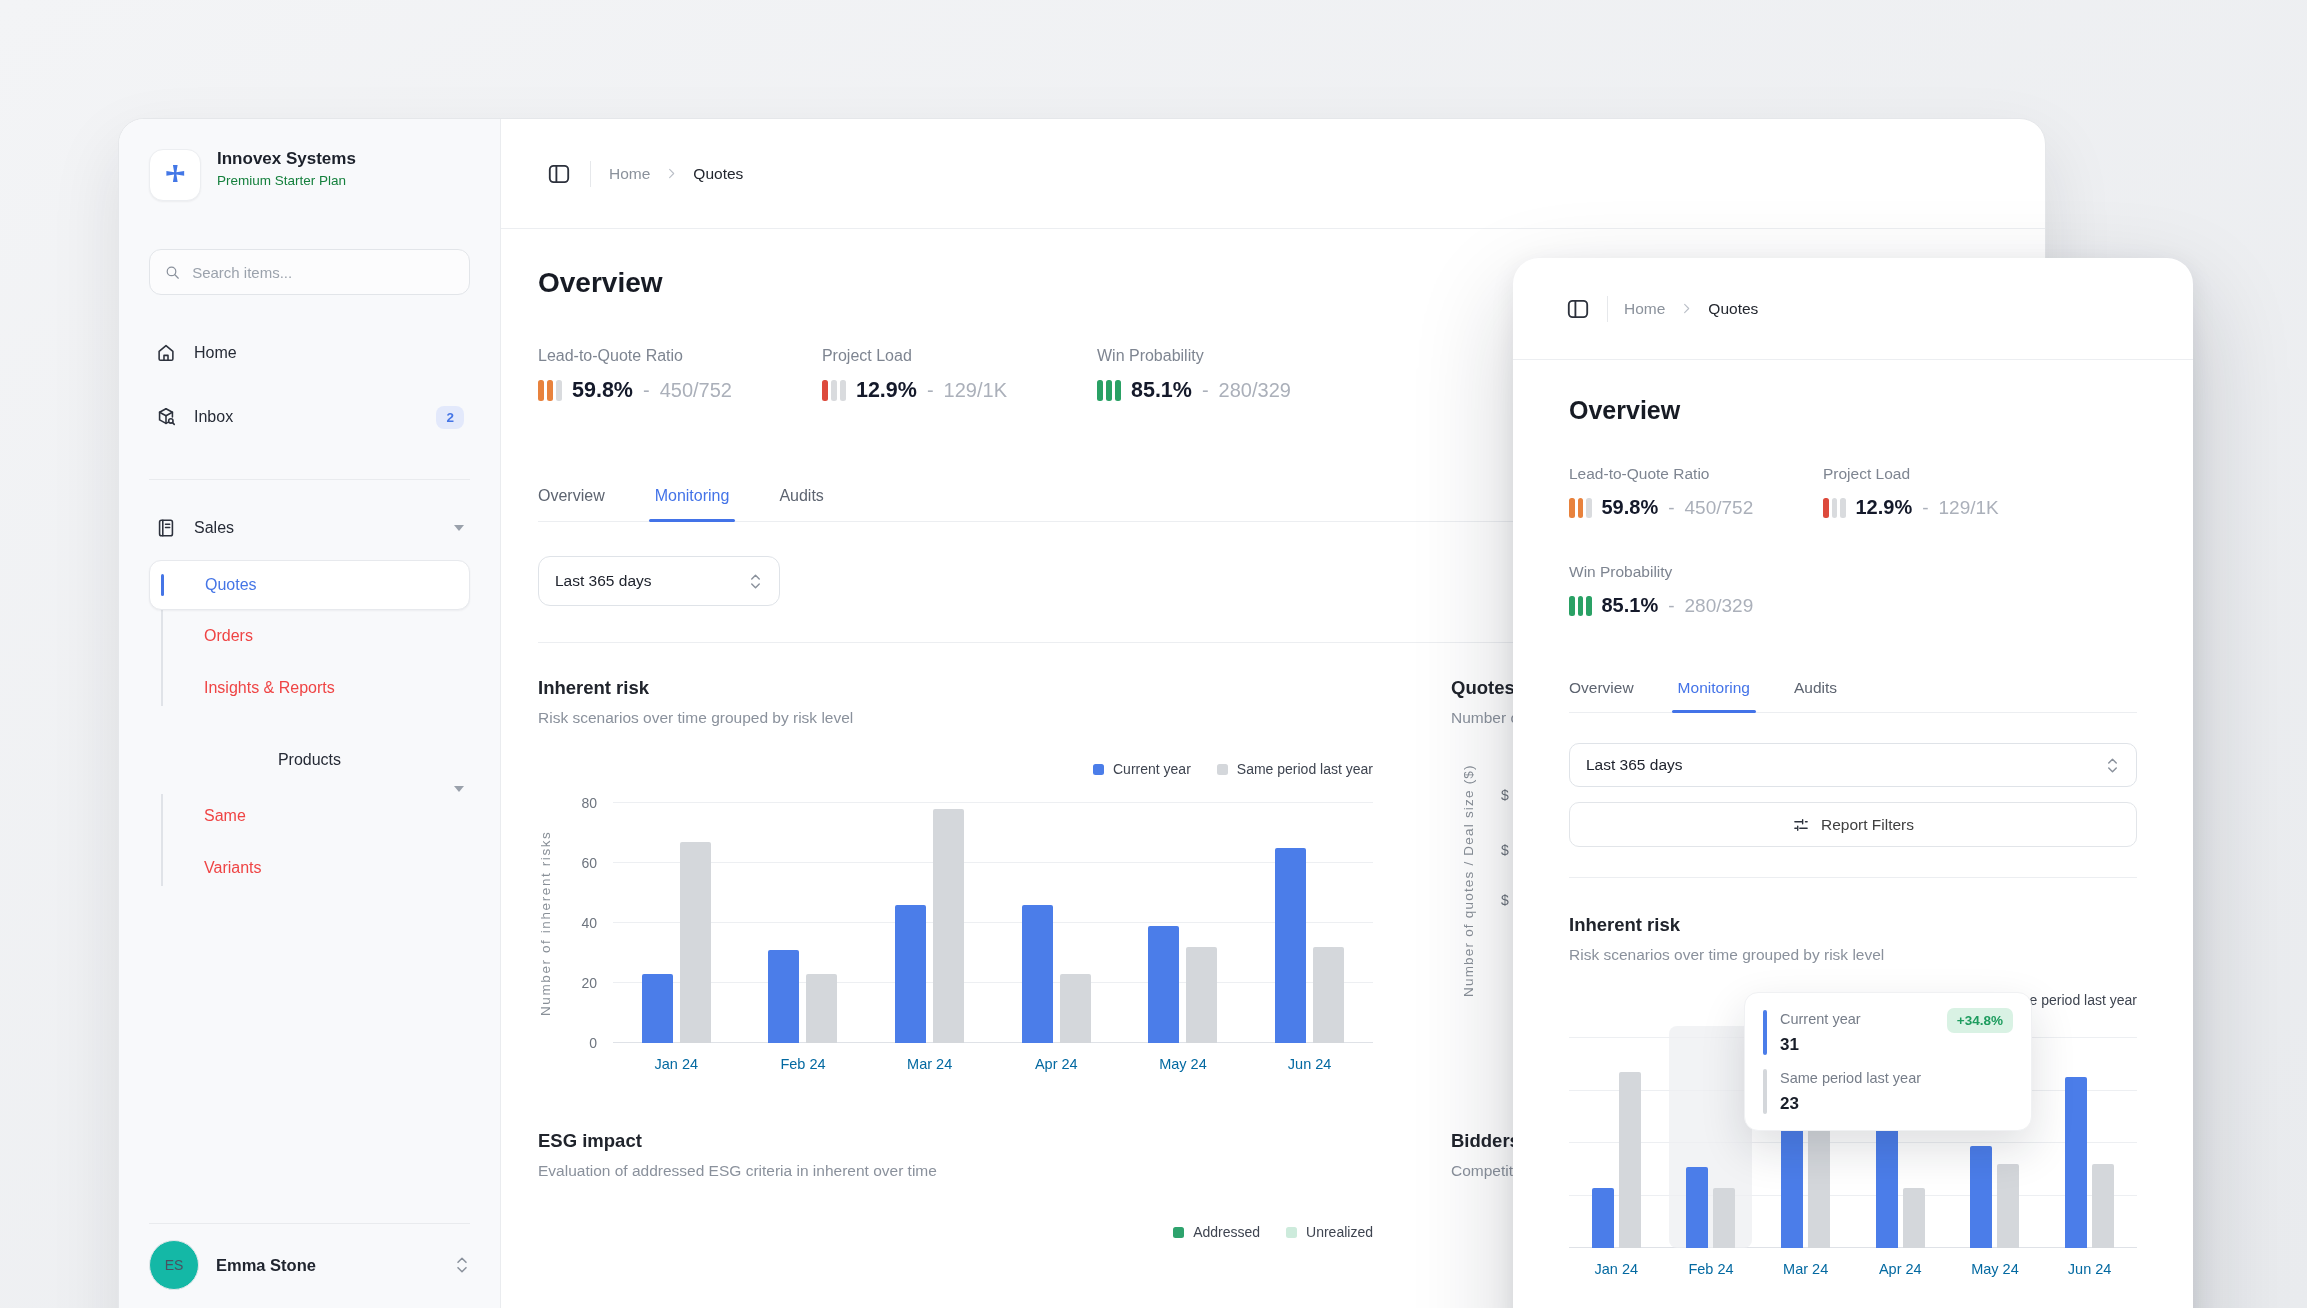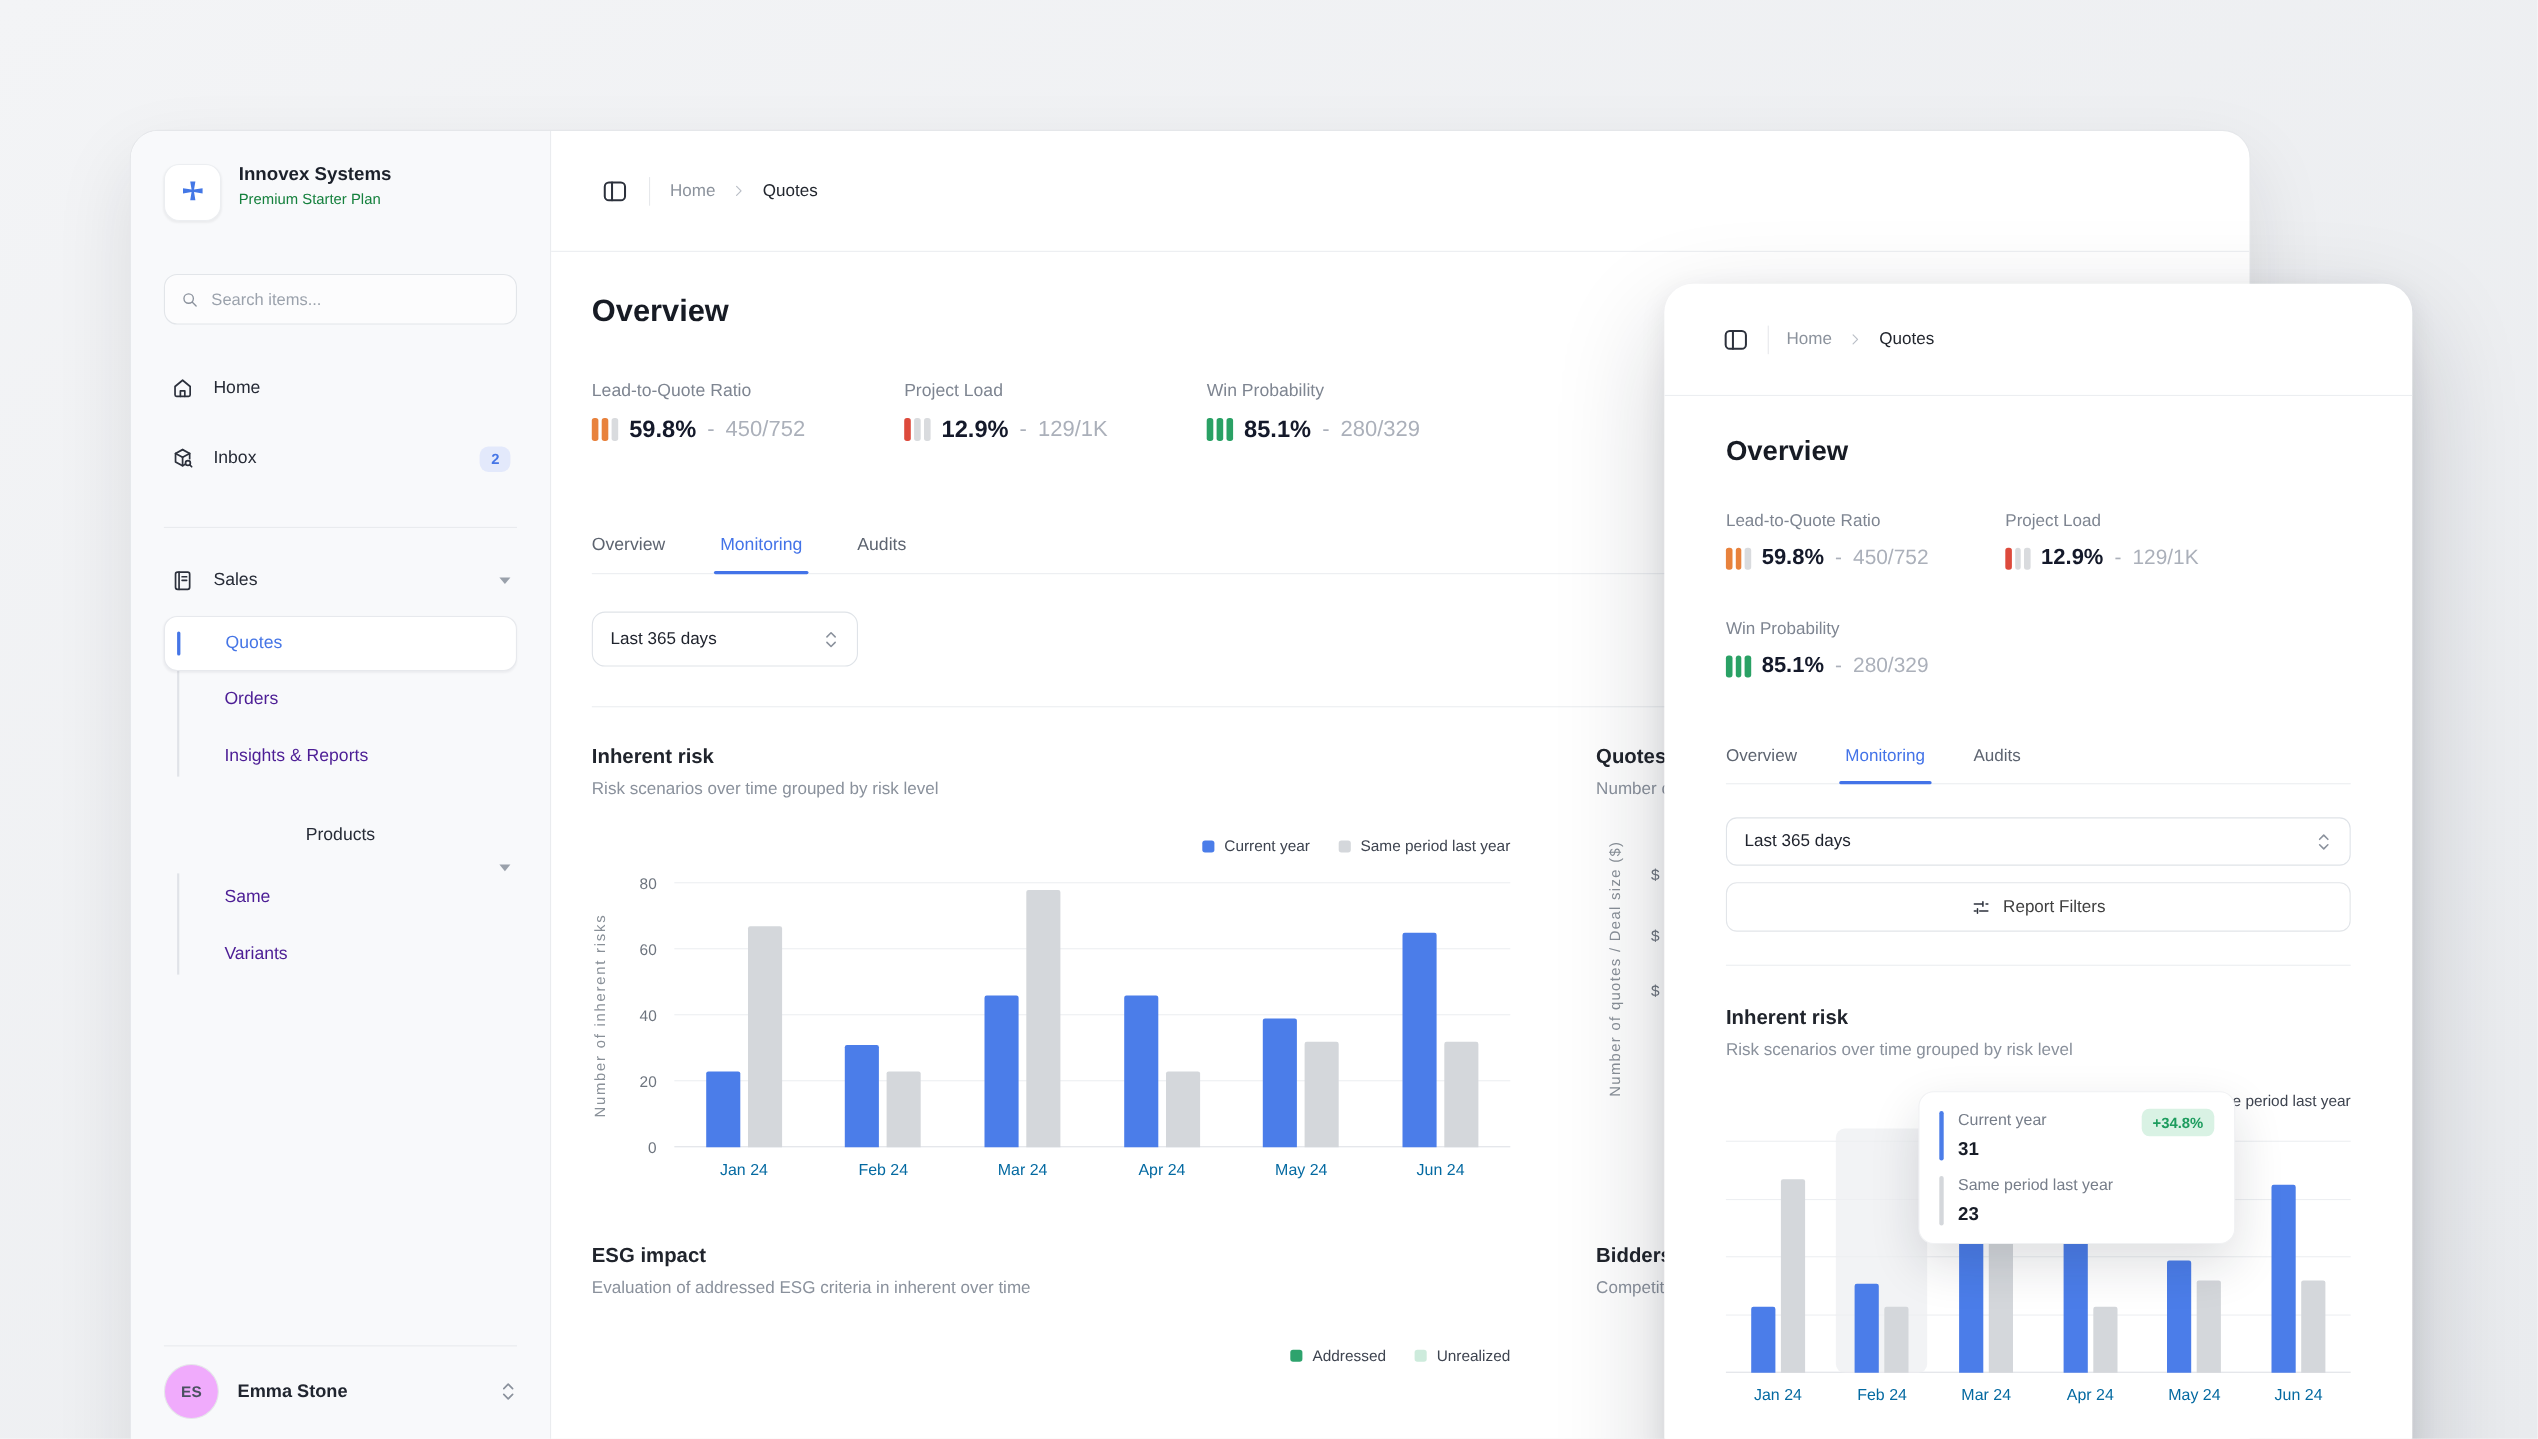--- a/index.html
+++ b/index.html
@@ -34,30 +34,30 @@
   .nav-item{ height:48px; display:flex; align-items:center; gap:17px; font-size:16px; font-weight:500;
     color:#262b36; padding:0 6px; border-radius:10px; cursor:pointer;}
   .badge{ margin-left:auto; background:#e3e9fb; color:#4575e6; font-size:13.5px; font-weight:600;
     padding:4px 10px; border-radius:8px;}
   .side-div{ height:1px; background:#e9ebee; margin-top:38px; margin-bottom:24px;}
   .tri{ margin-left:auto; width:0; height:0; border-left:5.5px solid transparent;
     border-right:5.5px solid transparent; border-top:6px solid #9aa1ab;}
   .subtree{ position:relative; margin-top:8px; padding-bottom:2px;}
   .subtree::before{ content:""; position:absolute; left:12px; top:4px; bottom:10px; width:1.5px; background:#e0e3e8;}
   .sub-item{ height:52px; display:flex; align-items:center; padding-left:55px; font-size:16px;
-    color:#4c1d95; position:relative; cursor:pointer;}
+    color:#ef4444; position:relative; cursor:pointer;}
   .sub-item.active{ height:50px; background:#fff; border:1px solid #e7e9ed; border-radius:12px;
     box-shadow:0 1px 2px rgba(15,20,30,.05); color:#4575e6; font-weight:500; z-index:1;}
   .sub-item.active::before{ content:""; position:absolute; left:11px; top:13px; bottom:13px; width:3px;
     border-radius:2px; background:#4575e6;}
   .products-gap{ margin-top:18px;flex-direction:column;}
   .side-user{ position:absolute; left:30px; right:30px; top:1104px; border-top:1px solid #e9ebee;
     padding-top:16px; display:flex; align-items:center; gap:17px; cursor:pointer;}
-  .avatar{ width:50px; height:50px; border-radius:50%; background:#f0abfc; border:1px solid #e5e7ea;
-    display:flex; align-items:center; justify-content:center; font-size:14px; font-weight:700; color:#4a5160; flex:none;}
+  .avatar{ width:50px; height:50px; border-radius:50%; background:#14b8a6; border:1px solid #e5e7ea;
+    display:flex; align-items:center; justify-content:center; font-size:14px; font-weight:400; color:#4a5160; flex:none;}
   .user-name{ font-size:16.5px; font-weight:600; color:#20252f;}
   .ml-auto{ margin-left:auto;}
 
   
   .main{ flex:1; min-width:0; display:flex; flex-direction:column;}
   .topbar{ height:110px; flex:none; display:flex; align-items:center; gap:18px; padding:0 45px;
     border-bottom:1px solid #eceef1;}
   .vdiv{ width:1px; height:26px; background:#e6e8eb;}
   .crumb{ display:flex; align-items:center; gap:14px; font-size:15.5px;}
   .crumb .muted{ color:#8b929c; cursor:pointer;}

